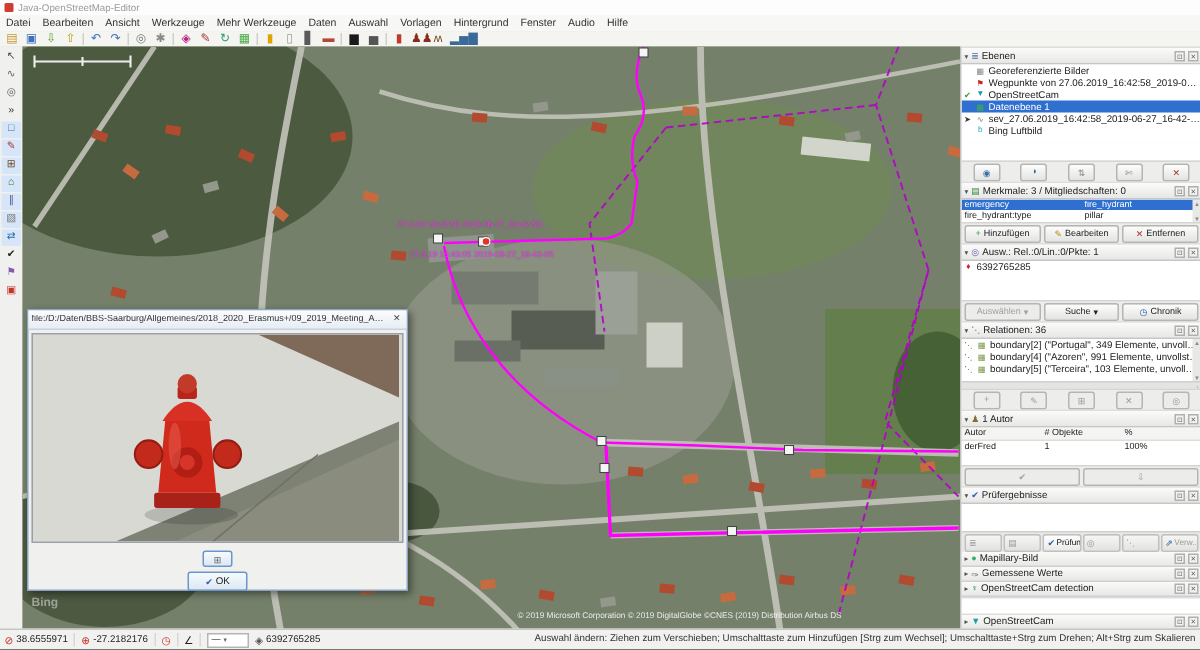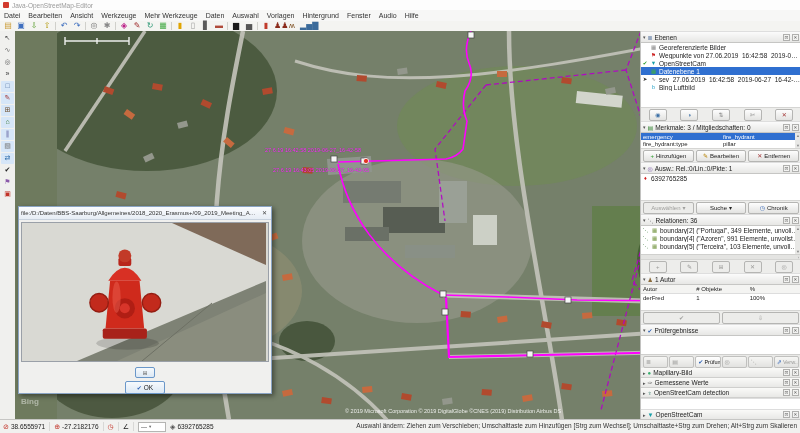--- a/index.html
+++ b/index.html
@@ -10,21 +10,21 @@
   .applogo{width:6px;height:6px;background:#d23b2f;border-radius:1px;display:inline-block;}
   .menubar{position:absolute;left:0;top:10px;right:0;height:11px;background:#f7f7f6;display:flex;align-items:center;gap:8px;padding-left:4px;font-size:7px;color:#333;border-bottom:1px solid #e5e5e3;}
   .menu-item{cursor:default;}
   .toolbar{position:absolute;left:0;top:21px;right:0;height:10px;background:#f4f4f1;display:flex;align-items:center;gap:3px;padding-left:3px;border-bottom:1px solid #d8d8d4;}
   .tb-icon{font-size:8px;line-height:8px;width:10px;text-align:center;}
   .tb-icon.sep{width:1px;height:8px;background:#d0d0cb;}
   .lefttoolbar{position:absolute;left:0;top:31px;width:15px;bottom:13px;background:#f0f0ee;border-right:1px solid #d8d8d4;display:flex;flex-direction:column;align-items:center;padding-top:2px;gap:1px;}
   .lt-icon{font-size:7px;line-height:9px;width:13px;height:11px;text-align:center;}
   .lt-icon.hl{background:#d6e6f8;border-radius:1px;}
   
-  .map{position:absolute;left:15px;top:31px;width:625px;height:389px;overflow:hidden;background:#6e7a5e;padding-left:42px;}
+  .map{position:absolute;left:15px;top:31px;width:625px;height:389px;overflow:hidden;background:#6e7a5e;}
   .map svg{display:block;}
   .tlabel{position:absolute;font-size:5.5px;color:#ff35ff;white-space:nowrap;text-shadow:0 0 1px rgba(0,0,0,.4);}
   .copyright{position:absolute;left:330px;top:377px;font-size:5.5px;color:#fff;opacity:.85;white-space:nowrap;}
   .watermark{position:absolute;left:6px;top:366px;font-size:8px;color:#fff;opacity:.45;font-weight:bold;}
   
   .dialog{position:absolute;left:3px;top:175px;width:252px;height:186px;background:#f0f0ee;border:1px solid #8aa4c4;box-shadow:2px 2px 5px rgba(0,0,0,.45);}
   .dlg-title{height:12px;background:linear-gradient(#fbfcfe,#e7edf5);border-bottom:1px solid #c8d2de;display:flex;align-items:center;font-size:6px;color:#333;padding:0 2px;gap:2px;}
   .dlg-title .ttl{flex:1;overflow:hidden;white-space:nowrap;text-overflow:ellipsis;}
   .dlg-close{width:9px;height:9px;text-align:center;line-height:9px;font-size:6px;color:#444;}
   .photo{position:relative;margin:2px;height:138px;border:1px solid #9aa0a8;background:#d9d9d3;overflow:hidden;}

